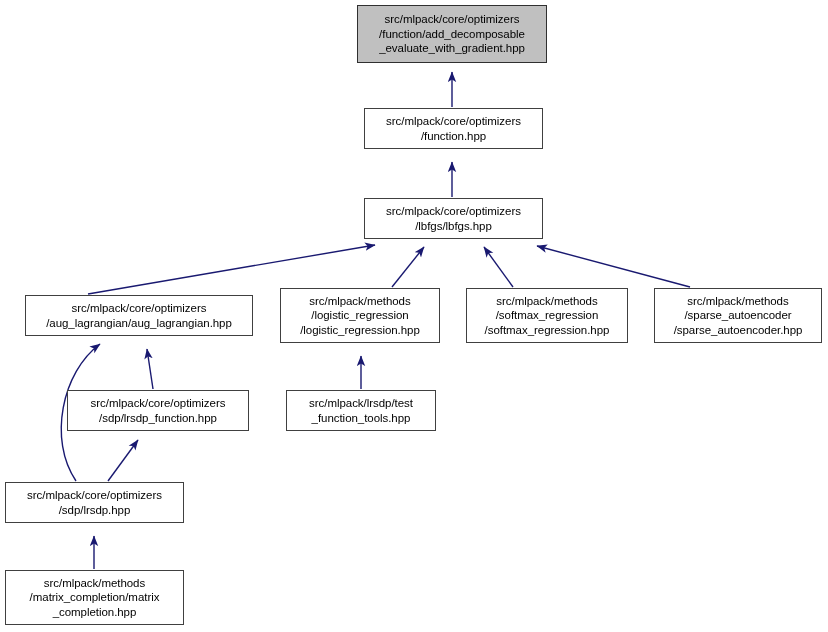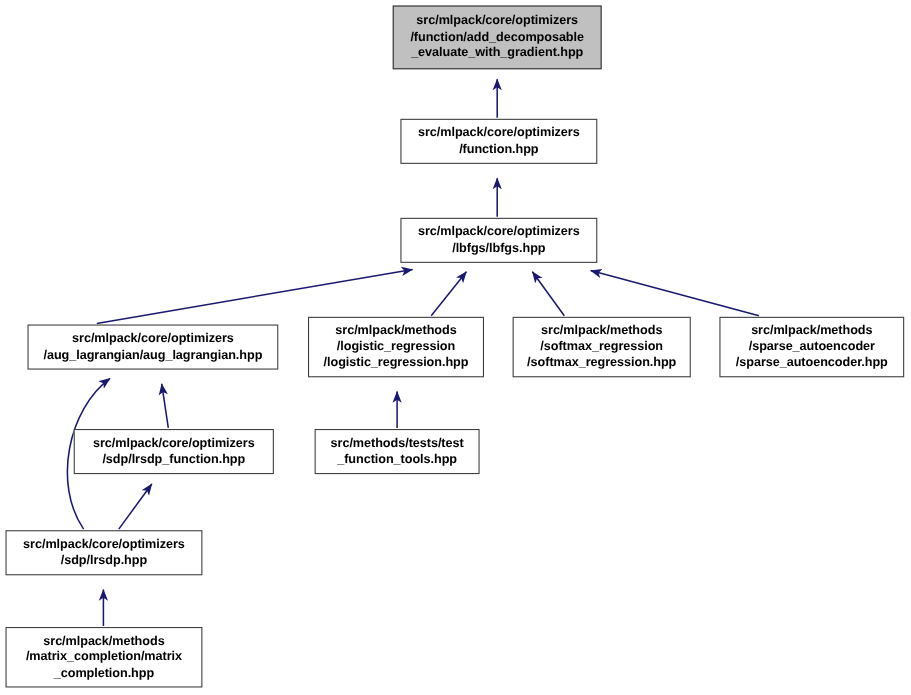--- a/index.html
+++ b/index.html
@@ -32,21 +32,20 @@
     align-items: center;
     justify-content: center;
     text-align: center;
     font-size: 11.5px;
     line-height: 14.6px;
     color: #000000;
     letter-spacing: -0.05px;
     z-index: 5;
     white-space: pre-line;
     padding: 0 4px;
-    font-weight: bold;
   }
   .node.root {
     background: #c0c0c0;
     border-color: #303030;
   }
   .node .label {
     display: block;
     width: 100%;
   }
 </style>
@@ -88,21 +87,21 @@
 /logistic_regression
 /logistic_regression.hpp</span></div>
       <div class="node" style="left: 466px; top: 288px; width: 162px; height: 55px;"><span class="label">src/mlpack/methods
 /softmax_regression
 /softmax_regression.hpp</span></div>
       <div class="node" style="left: 654px; top: 288px; width: 168px; height: 55px;"><span class="label">src/mlpack/methods
 /sparse_autoencoder
 /sparse_autoencoder.hpp</span></div>
       <div class="node" style="left: 67px; top: 390px; width: 182px; height: 41px;"><span class="label">src/mlpack/core/optimizers
 /sdp/lrsdp_function.hpp</span></div>
-      <div class="node" style="left: 286px; top: 390px; width: 150px; height: 41px;"><span class="label">src/methods/tests/test
+      <div class="node" style="left: 286px; top: 390px; width: 150px; height: 41px;"><span class="label">src/mlpack/lrsdp/test
 _function_tools.hpp</span></div>
       <div class="node" style="left: 5px; top: 482px; width: 179px; height: 41px;"><span class="label">src/mlpack/core/optimizers
 /sdp/lrsdp.hpp</span></div>
       <div class="node" style="left: 5px; top: 570px; width: 179px; height: 55px;"><span class="label">src/mlpack/methods
 /matrix_completion/matrix
 _completion.hpp</span></div>
     </div>
 </div>
 
 </body></html>

